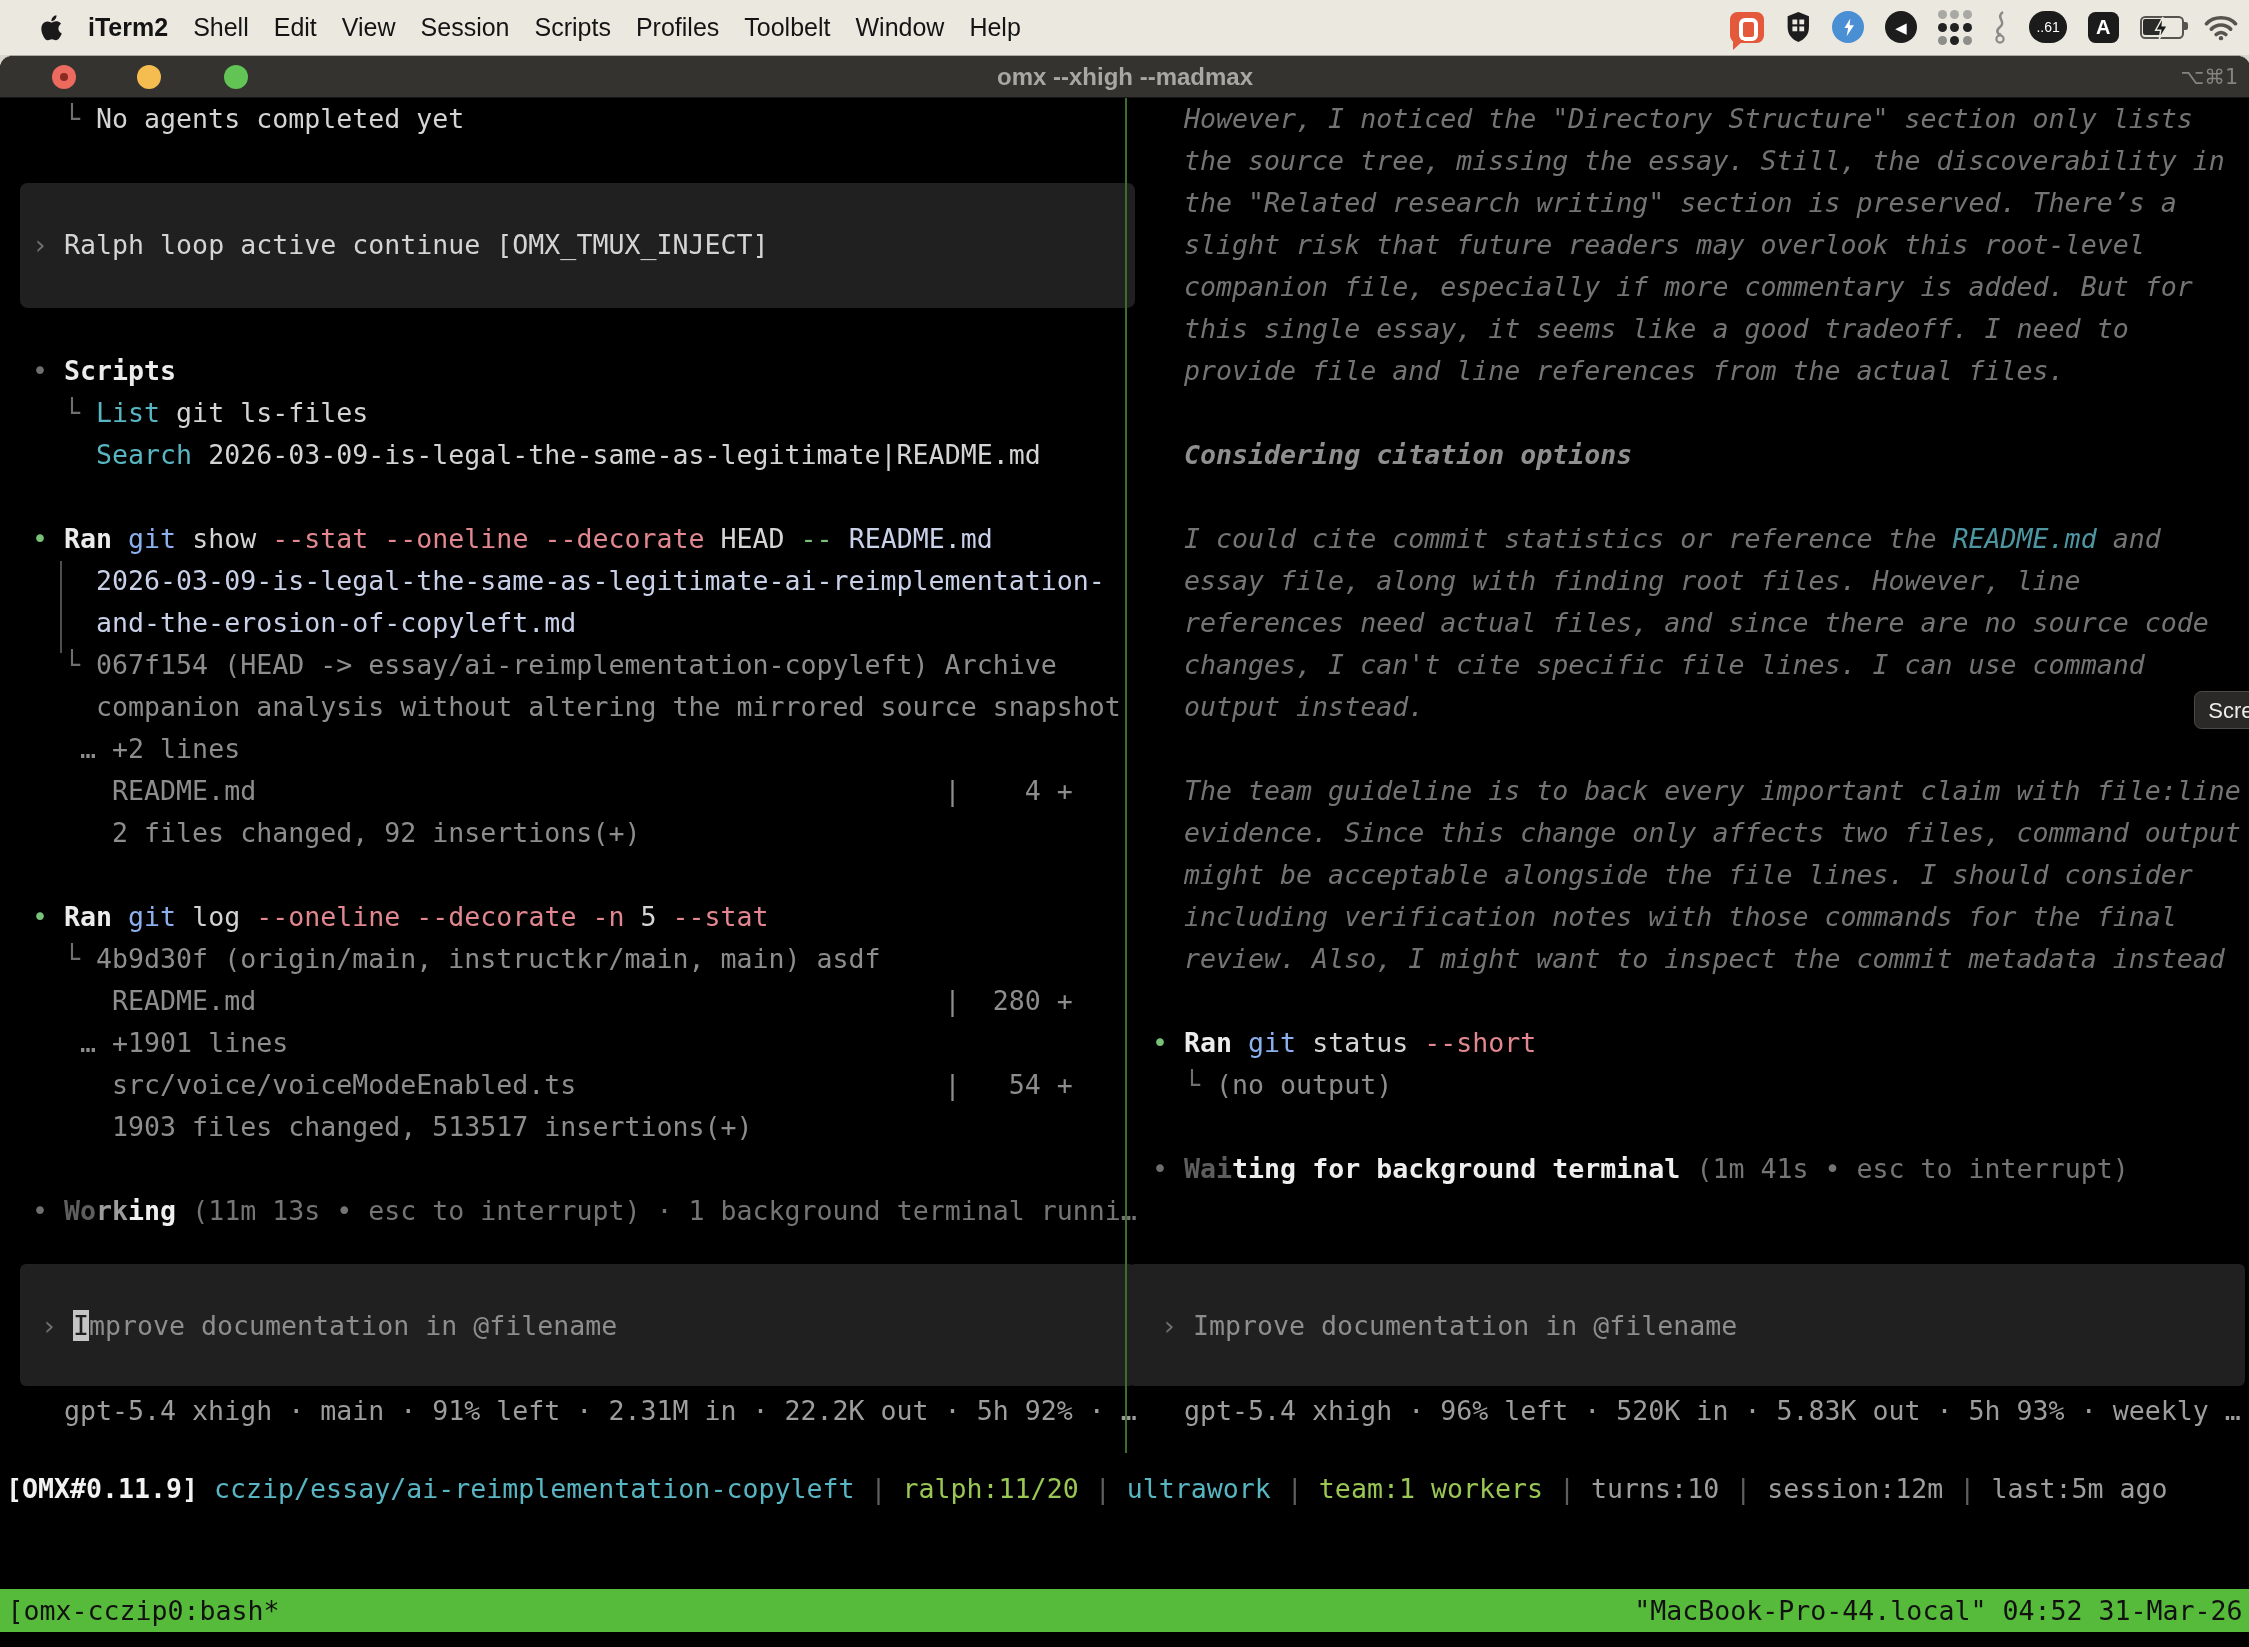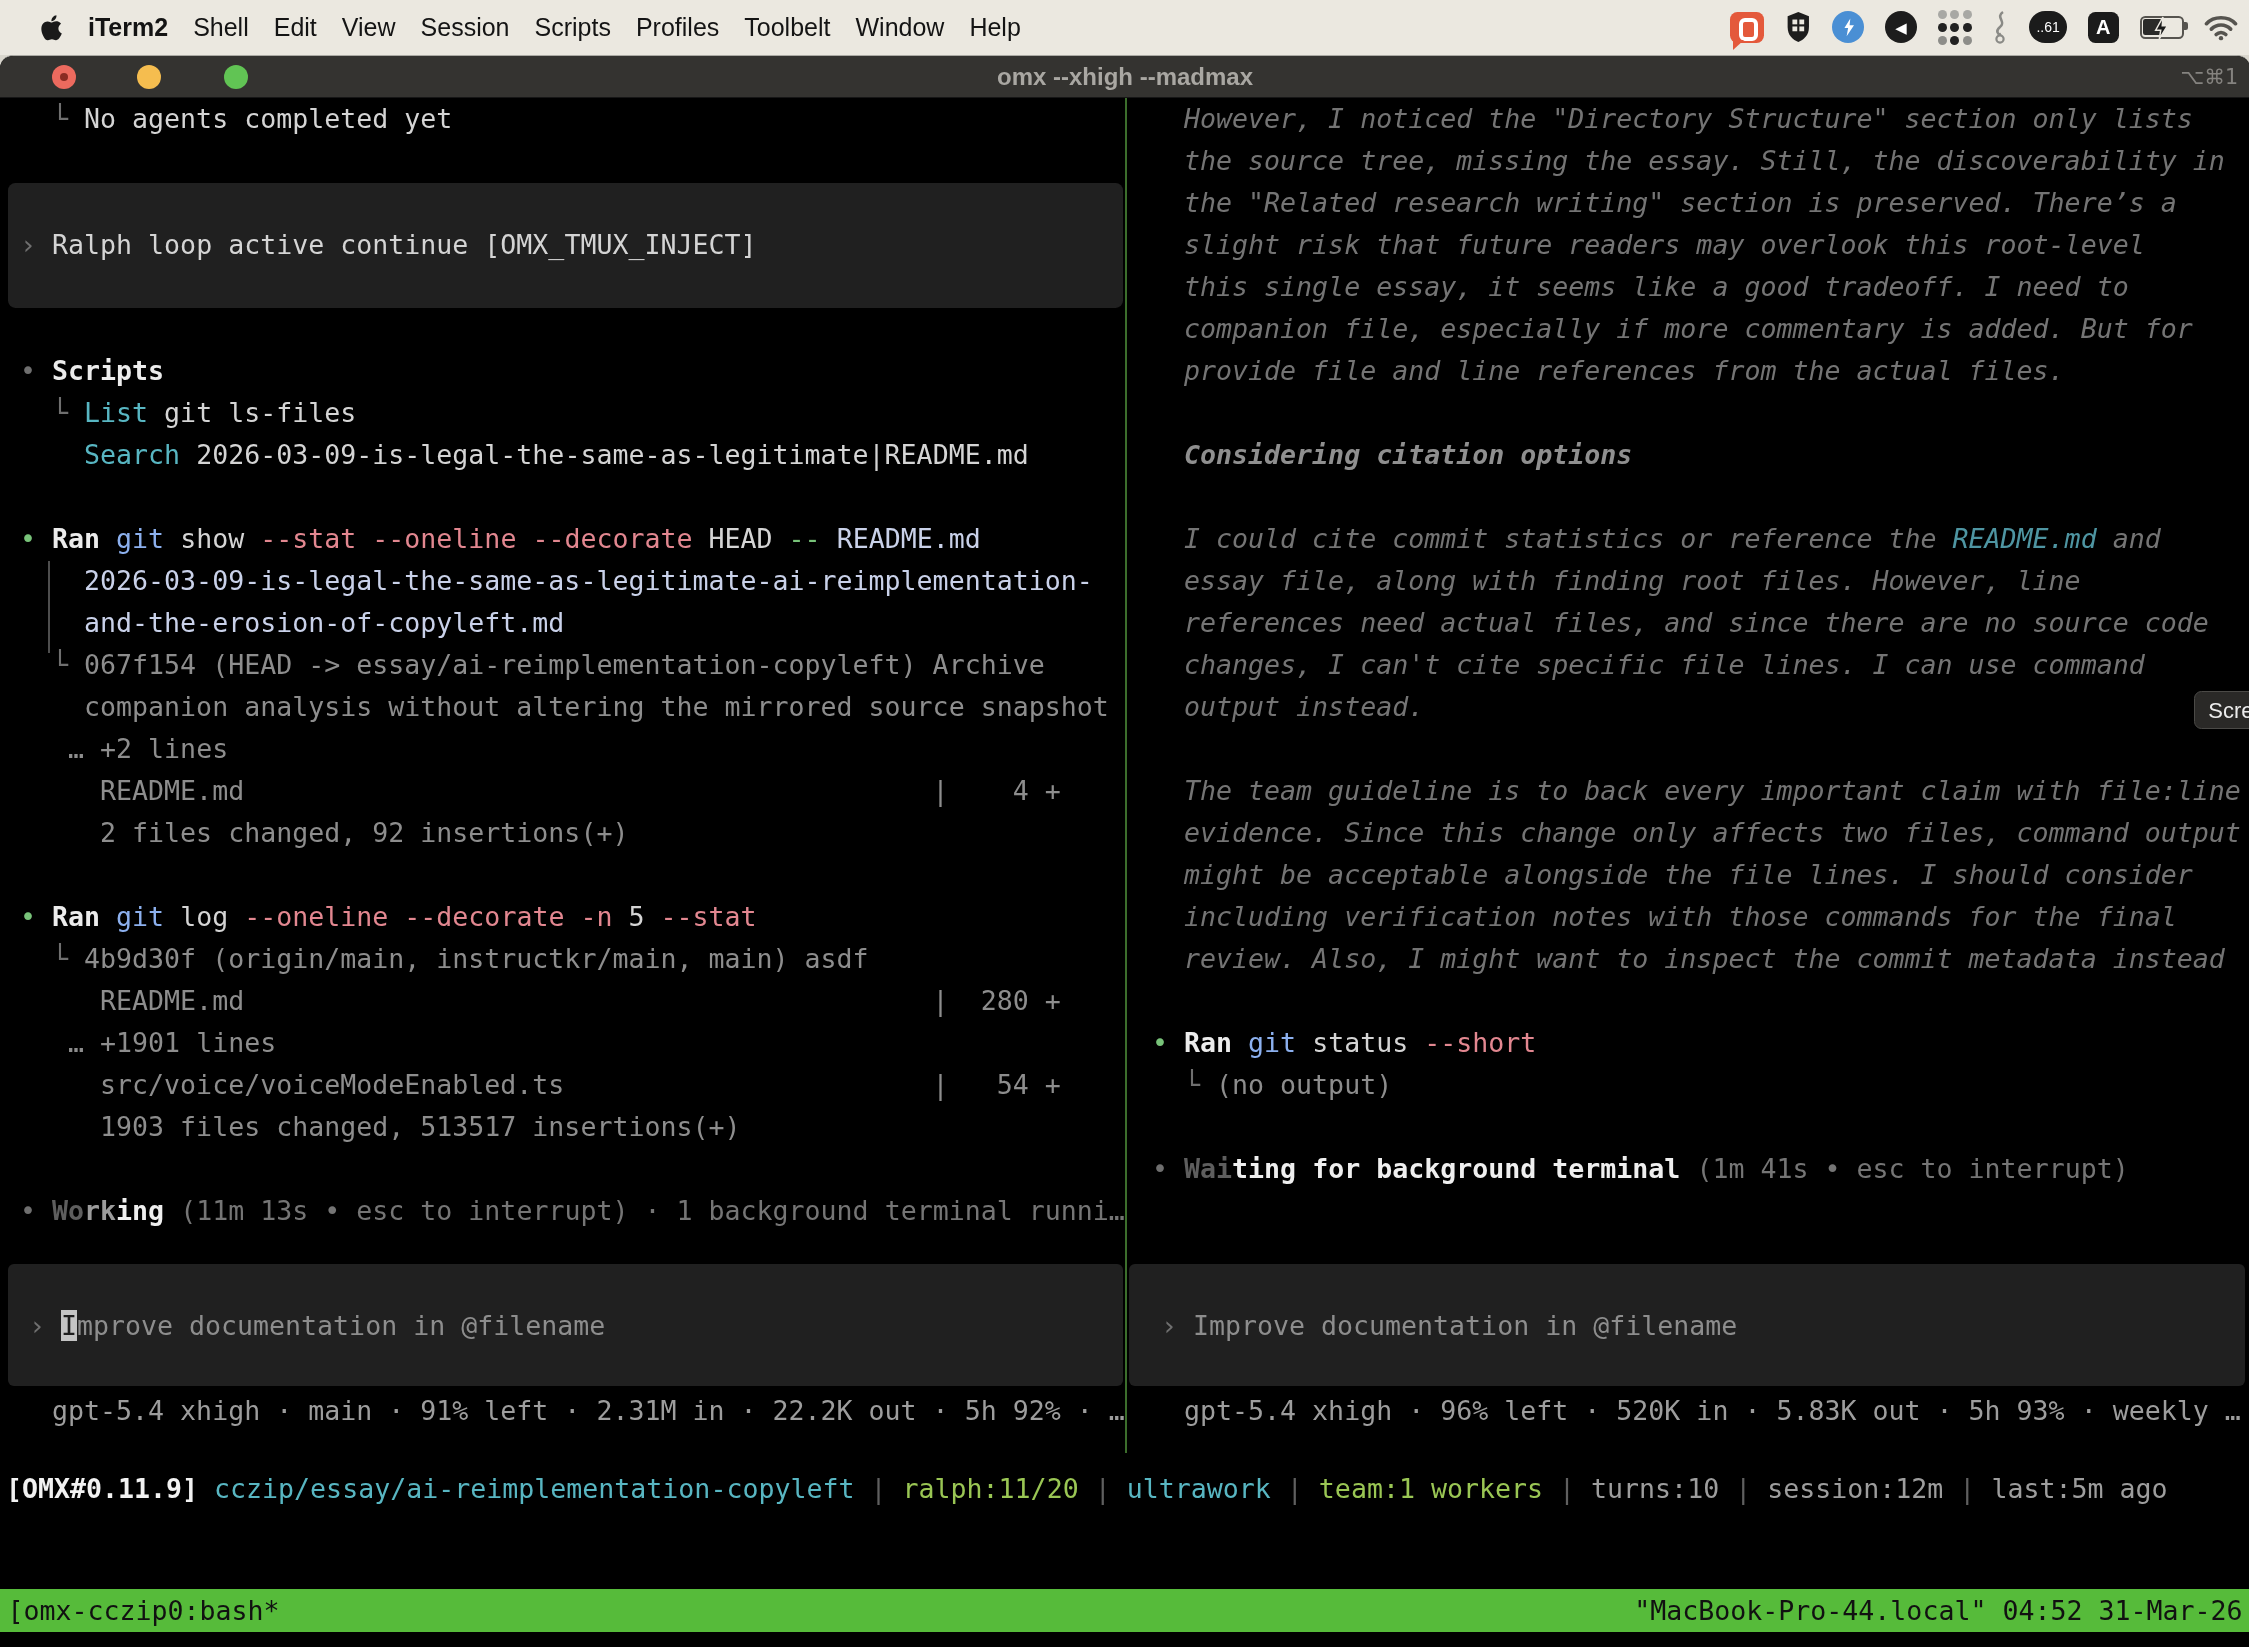--- a/index.html
+++ b/index.html
@@ -48,21 +48,21 @@
   .t-red::after{content:"";position:absolute;left:8px;top:8px;width:8px;height:8px;border-radius:50%;background:#8a2b22;}
   .t-yellow{left:137px;background:#f5bd4f;}
   .t-green{left:224px;background:#61c454;}
   .win-title{position:absolute;left:0;top:0;width:100%;height:42px;line-height:42px;text-align:center;
              font-family:"Liberation Sans",sans-serif;font-weight:bold;font-size:24px;color:#a9a7a2;}
   .win-shortcut{position:absolute;right:11.8px;top:0;height:42px;line-height:42px;
                 font-family:"DejaVu Sans",sans-serif;font-size:20.7px;color:#85837f;}
 
   
   .pane{position:absolute;top:42px;height:1355px;font-size:26.6px;line-height:42px;}
-  .pane-left{left:4px;width:1125px;padding-left:16px;box-sizing:border-box;}
+  .pane-left{left:16px;width:1125px;padding-left:16px;box-sizing:border-box;}
   .pane-right{left:1127px;width:1123px;padding-left:25px;box-sizing:border-box;}
   .divider{position:absolute;left:1125px;top:42px;width:2.2px;height:1355px;background:#3c6e2c;}
   .rows{position:relative;z-index:1;}
   .trow{height:42px;line-height:42px;white-space:pre;overflow:hidden;}
 
   .tk-w{color:#d4d4d4}.tk-b{color:#ececec;font-weight:bold}.tk-dim{color:#6f6f6f}
   .tk-g{color:#8d8d8d}.tk-g2{color:#757575}
   .tk-gi{color:#747474;font-style:italic}.tk-gib{color:#8f8f8f;font-style:italic;font-weight:bold}
   .tk-cy{color:#58b6c2}.tk-bl{color:#8cb0ee}.tk-pk{color:#e28790}.tk-lv{color:#c9d1e9}
   .tk-gn{color:#78c379}.tk-gn2{color:#9ac654}.tk-tl{color:#4e95a2;font-style:italic}
@@ -220,22 +220,22 @@
 
     <div class="divider"></div>
 
     <div class="pane pane-right">
       <div class="prompt-box pr"></div>
       <div class="rows">
           <div class="trow"><span class="tk-gi">  However, I noticed the "Directory Structure" section only lists</span></div>
           <div class="trow"><span class="tk-gi">  the source tree, missing the essay. Still, the discoverability in</span></div>
           <div class="trow"><span class="tk-gi">  the "Related research writing" section is preserved. There’s a</span></div>
           <div class="trow"><span class="tk-gi">  slight risk that future readers may overlook this root-level</span></div>
+          <div class="trow"><span class="tk-gi">  companion file, especially if more commentary is added. But for</span></div>
           <div class="trow"><span class="tk-gi">  this single essay, it seems like a good tradeoff. I need to</span></div>
-          <div class="trow"><span class="tk-gi">  companion file, especially if more commentary is added. But for</span></div>
           <div class="trow"><span class="tk-gi">  provide file and line references from the actual files.</span></div>
           <div class="trow"></div>
           <div class="trow"><span class="tk-gib">  Considering citation options</span></div>
           <div class="trow"></div>
           <div class="trow"><span class="tk-gi">  I could cite commit statistics or reference the </span><span class="tk-tl">README.md</span><span class="tk-gi"> and</span></div>
           <div class="trow"><span class="tk-gi">  essay file, along with finding root files. However, line</span></div>
           <div class="trow"><span class="tk-gi">  references need actual files, and since there are no source code</span></div>
           <div class="trow"><span class="tk-gi">  changes, I can't cite specific file lines. I can use command</span></div>
           <div class="trow"><span class="tk-gi">  output instead.</span></div>
           <div class="trow"></div>

